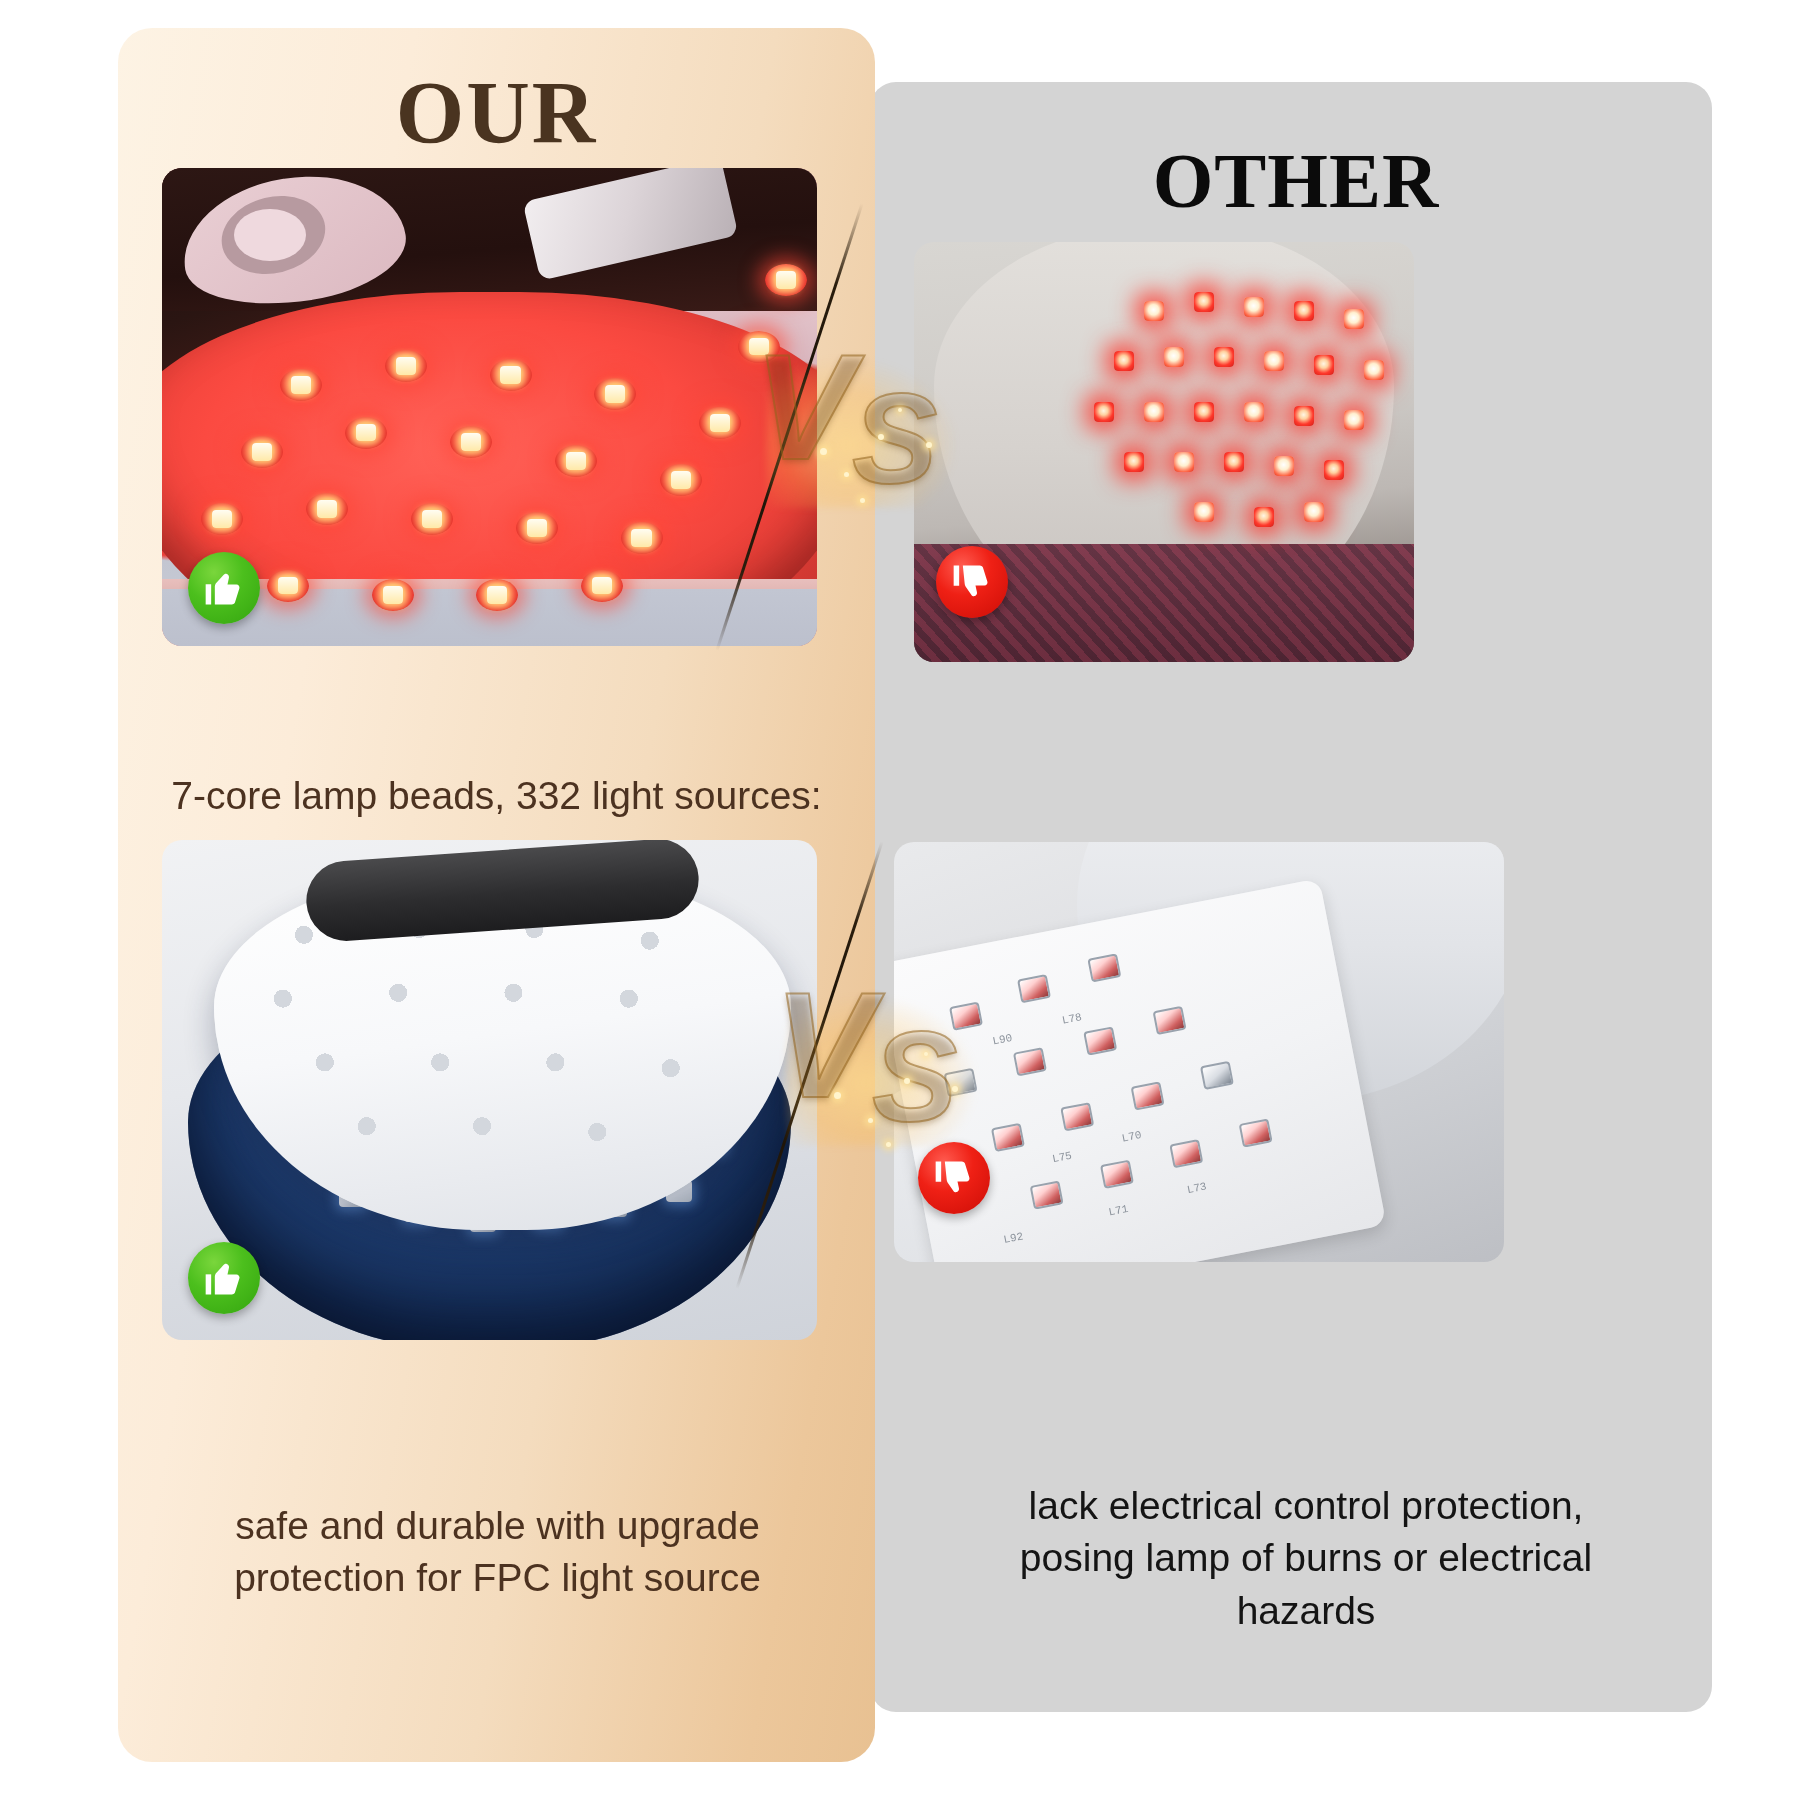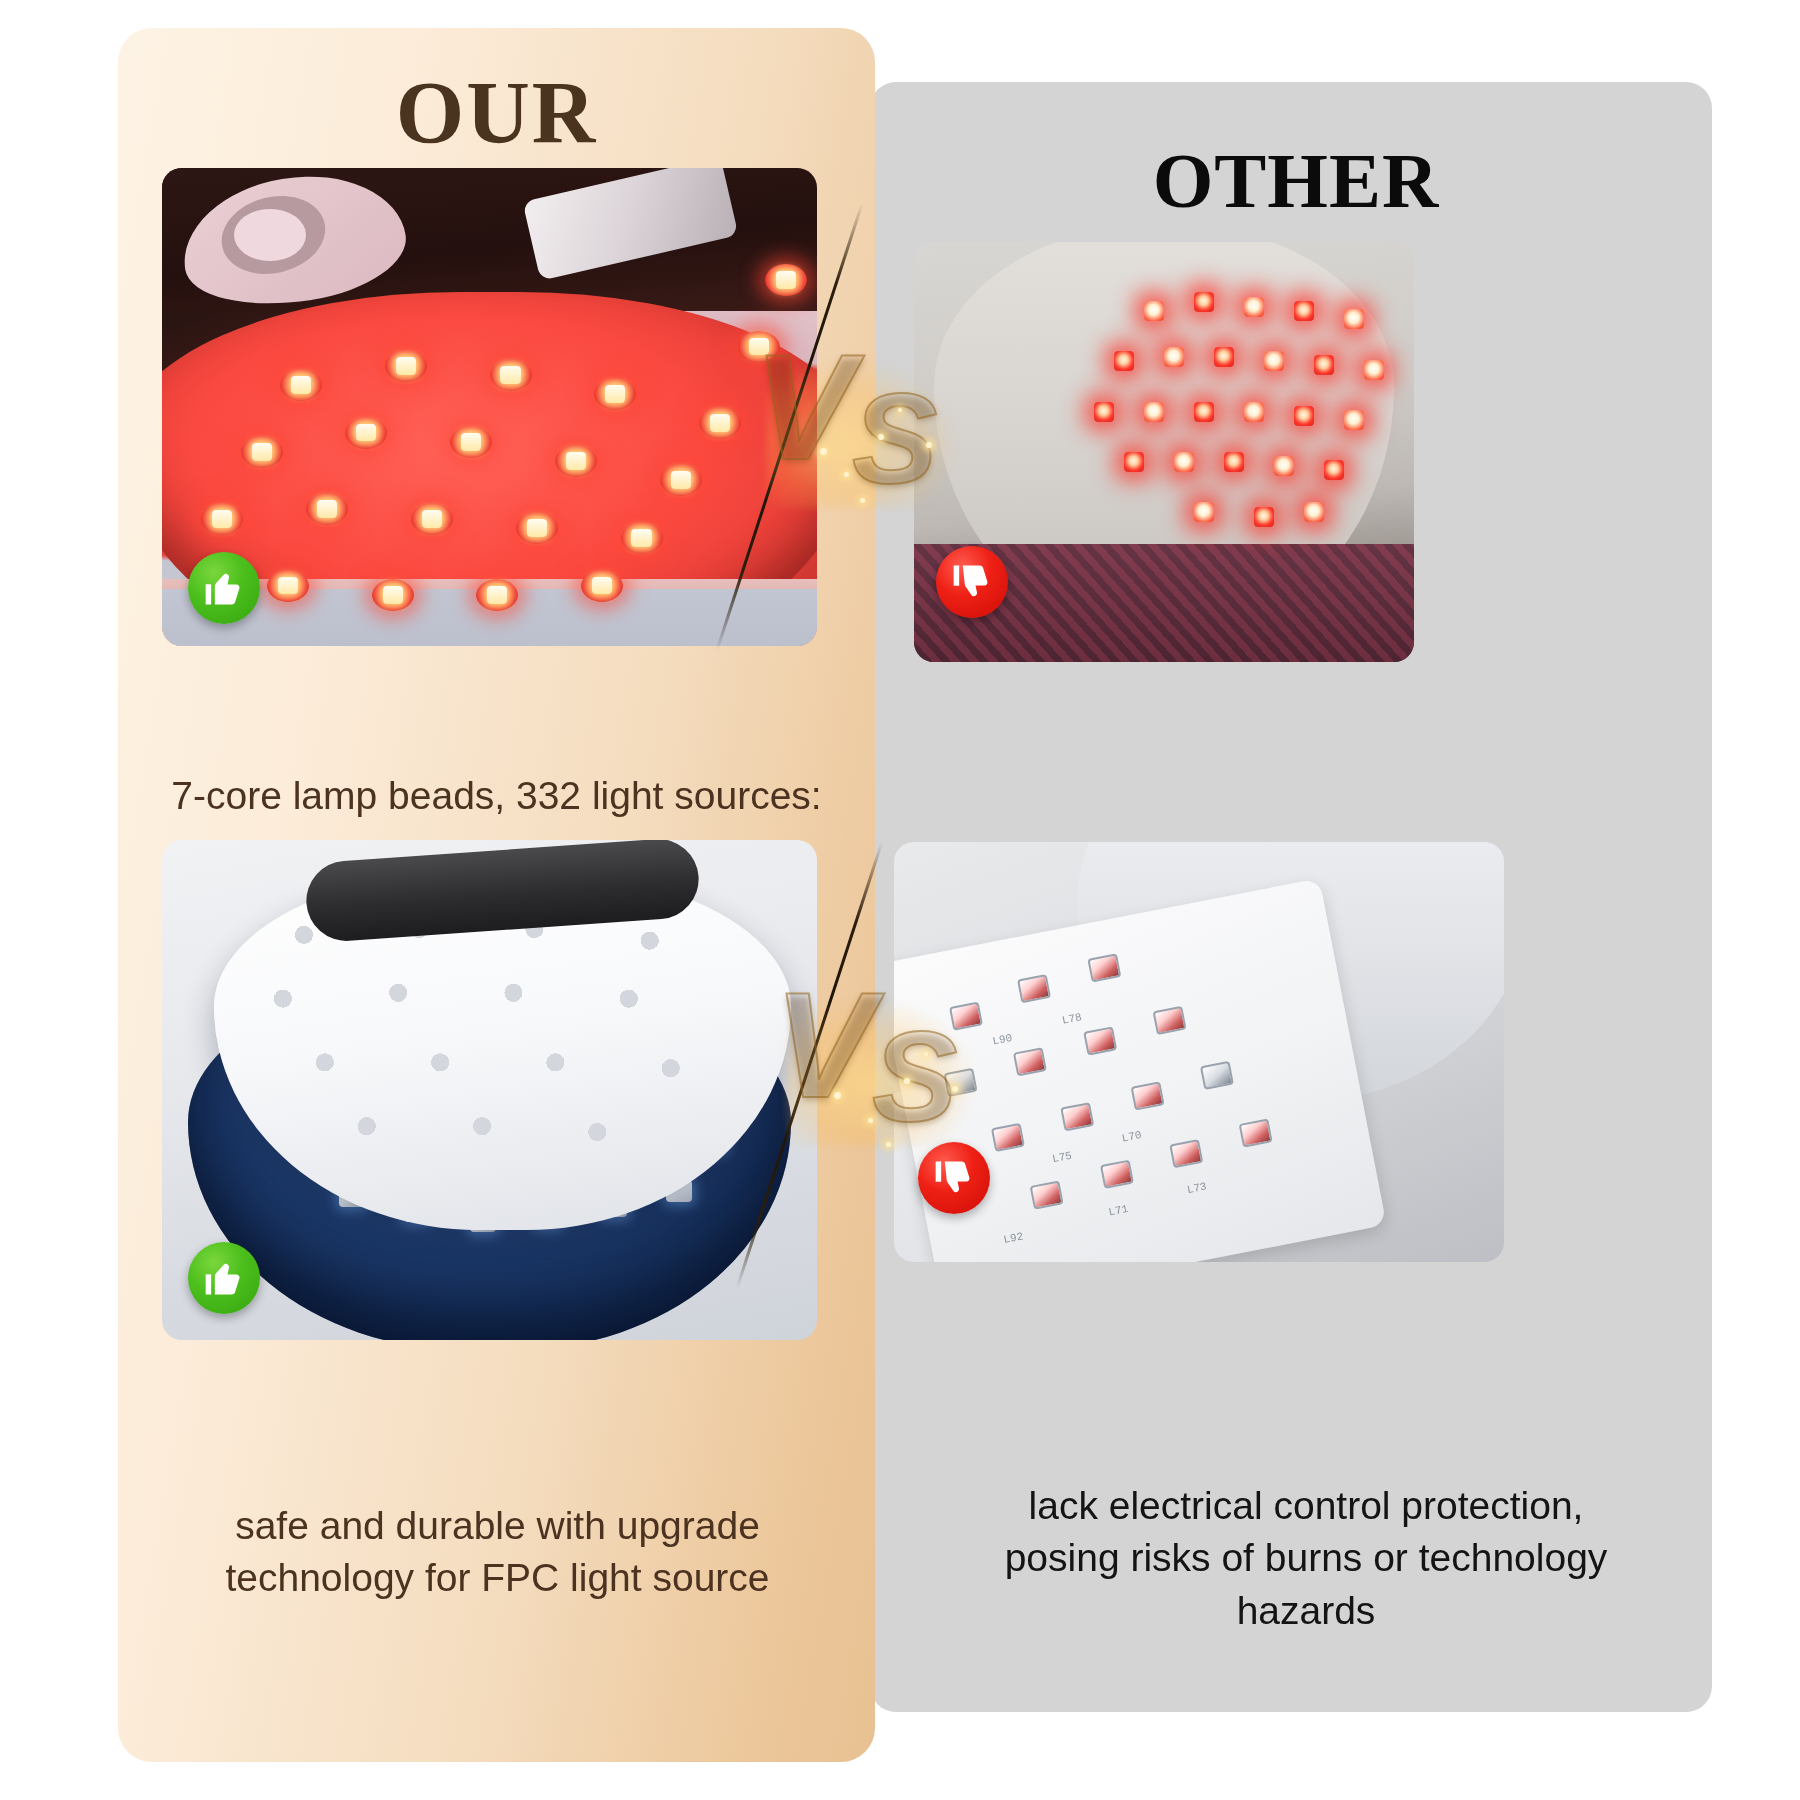--- a/index.html
+++ b/index.html
@@ -483,22 +483,22 @@
     <span class="spark" style="left:184px;top:126px;width:6px;height:6px"></span>
   </div>
 
   <div class="cap cap-our cap-our-top">
     <div>7-core lamp beads, 332 light sources:</div>
   </div>
 
 
   <div class="cap cap-our cap-our-bot">
     <div>safe and durable with upgrade</div>
-    <div>technology for FPC light source</div>
+    <div>protection for FPC light source</div>
   </div>
 
   <div class="cap cap-oth cap-oth-bot">
     <div>lack electrical control protection,</div>
-    <div>posing risks of burns or technology</div>
+    <div>posing lamp of burns or electrical</div>
     <div>hazards</div>
   </div>
 
 </div>
 
 </body></html>

